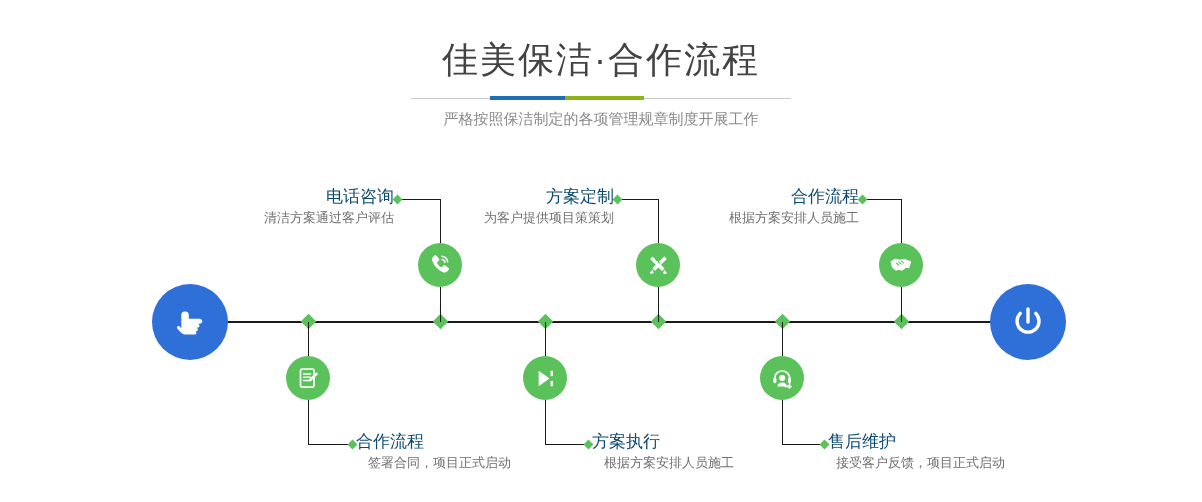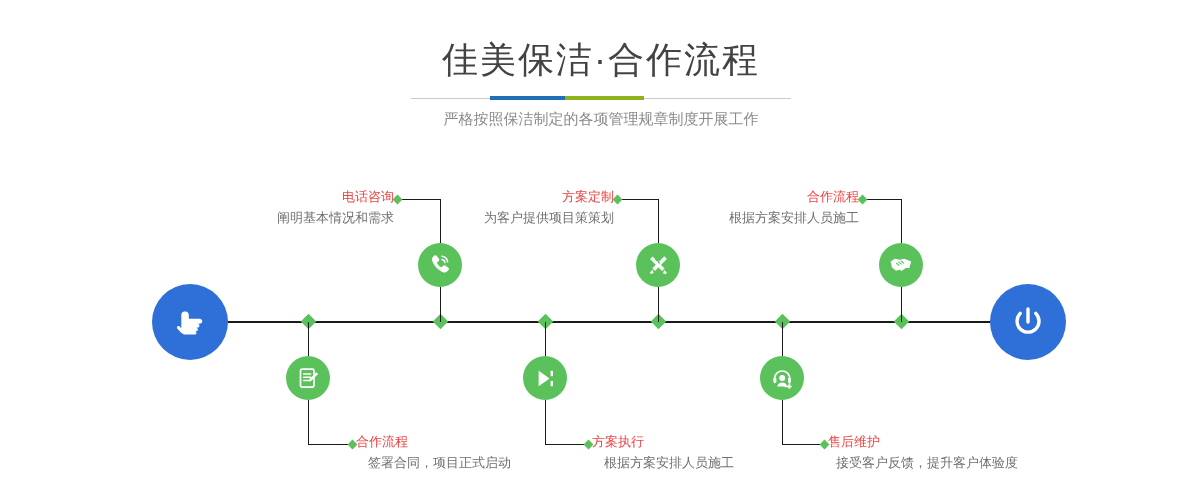--- a/index.html
+++ b/index.html
@@ -77,21 +77,21 @@
     position:absolute;width:11px;height:11px;background:#5bc25b;
     transform:rotate(45deg);
   }
   .diamond.small{
     width:7px;height:7px;
   }
 
   
   .lbl{position:absolute;white-space:nowrap;}
   .lbl .t{
-    font-size:13px;color:#ef4444;line-height:22px;
+    font-size:17px;color:#0c4a6e;line-height:22px;
   }
   .lbl .s{
     font-size:13px;color:#6f6f6f;line-height:20px;
   }
   .lbl.up{ text-align:right; }
   .lbl.up .t{ display:block; }
   .lbl.up .s{ display:block; }
   .lbl.down{ text-align:left; }
   .lbl.down .t{ display:block; }
   .lbl.down .s{ display:block; }
@@ -149,21 +149,21 @@
       <span>
         <svg width="26" height="26" viewBox="0 0 26 26">
           <path fill="#ffffff" d="M7.3 3.6c.7-.6 1.7-.5 2.3.2l2.3 2.9c.5.7.4 1.6-.2 2.2l-1.3 1.2c-.3.3-.4.7-.2 1.1.8 1.6 2.1 3.0 3.7 3.9.4.2.8.1 1.1-.2l1.1-1.2c.6-.6 1.5-.7 2.2-.2l3.0 2.2c.8.6.9 1.7.2 2.4l-1.4 1.4c-1.1 1.1-2.8 1.4-4.2.7-2.6-1.2-4.9-2.9-6.8-5.0-1.8-2.0-3.2-4.3-4.0-6.8-.4-1.3 0-2.7 1.0-3.6z"></path>
           <path fill="none" stroke="#ffffff" stroke-width="1.5" stroke-linecap="round" d="M15.0 4.2a6.4 6.4 0 0 1 5.6 5.6"></path>
           <path fill="none" stroke="#ffffff" stroke-width="1.5" stroke-linecap="round" d="M15.1 7.6a3.3 3.3 0 0 1 2.8 2.8"></path>
         </svg>
       </span>
     </div>
     <div class="lbl up" style="left:0px;top:186px;width:394px;">
       <span class="t">电话咨询</span>
-      <span class="s">阐明基本情况和需求</span>
+      <span class="s">清洁方案通过客户评估</span>
     </div>
 
     <div class="stem" style="left:308px;top:322px;height:34px;"></div>
     <div class="stem" style="left:308px;top:400px;height:44px;"></div>
     <div class="hstem" style="left:308px;top:444px;width:44px;"></div>
     <div class="diamond small" style="left:349px;top:441px;"></div>
     <div class="node-icon" style="left:286px;top:356px;">
       <span>
         <svg width="25" height="25" viewBox="0 0 25 25">
           <rect x="4.5" y="3.2" width="13.5" height="18.0" rx="1.6" fill="none" stroke="#ffffff" stroke-width="1.7"></rect>
@@ -250,17 +250,17 @@
           <path fill="#ffffff" d="M7.3 20.4a5.0 5.0 0 0 1 9.8 0z"></path>
           <g stroke="#ffffff" stroke-width="1.6" stroke-linecap="round">
             <line x1="19.4" y1="19.0" x2="19.4" y2="22.2"></line>
             <line x1="17.8" y1="20.6" x2="21.0" y2="20.6"></line>
           </g>
         </svg>
       </span>
     </div>
     <div class="lbl down" style="left:828px;top:431px;width:370px;">
       <span class="t">售后维护</span>
-      <span class="s" style="padding-left:8px;">接受客户反馈，提升客户体验度</span>
+      <span class="s" style="padding-left:8px;">接受客户反馈，项目正式启动</span>
     </div>
 
   </div>
 </div>
 
 </body></html>

